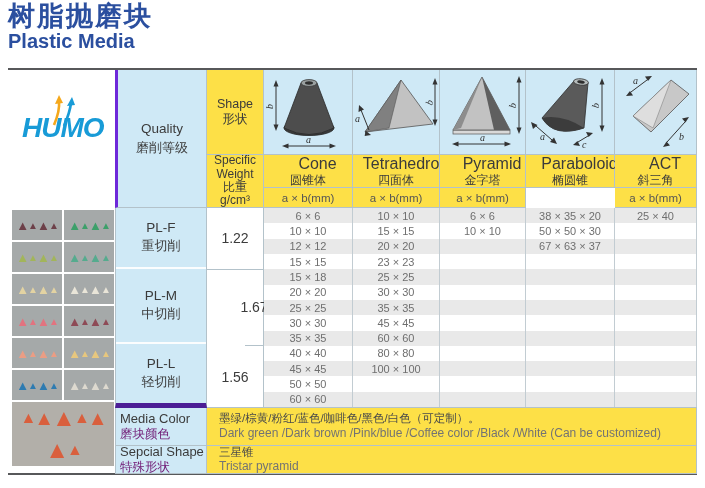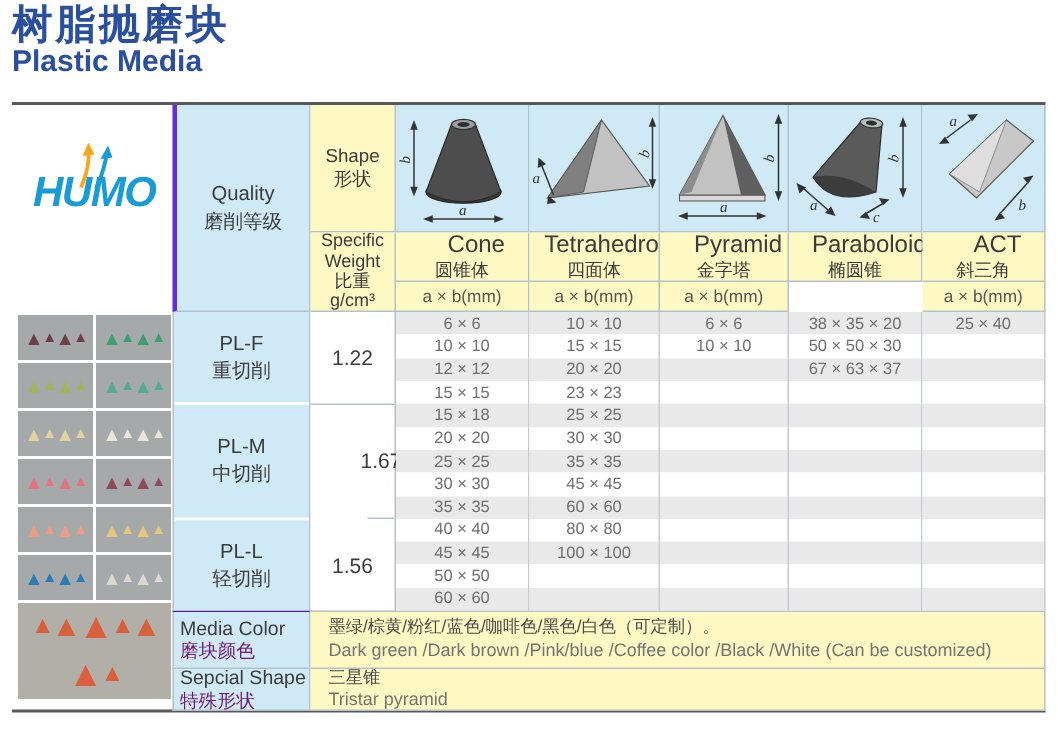--- a/index.html
+++ b/index.html
@@ -20,37 +20,37 @@
   
   .photos{position:absolute;left:12px;top:210px;width:102px;}
   .photo-grid{display:grid;grid-template-columns:50px 50px;gap:2px;}
   .photo{height:30px;background:#a5a9a9;display:flex;align-items:center;justify-content:center;flex-wrap:wrap;overflow:hidden;line-height:11px;letter-spacing:-1px;font-size:12px;}
   .photo-large{margin-top:2px;width:102px;height:64px;background:#b2afa9;display:flex;align-items:center;justify-content:center;flex-wrap:wrap;overflow:hidden;line-height:16px;letter-spacing:-2px;}
 
   
   .tbl{position:absolute;left:115px;top:70px;width:582px;height:404px;display:grid;
        grid-template-columns:92px 57px 89px 87px 86px 89px 82px;
        grid-template-rows:85px 33px 20px 200px 38px 28px;}
-  .cell{box-sizing:border-box;border-right:1px solid #b3c2ca;border-bottom:1px solid #b3c2ca;background:#fef9c3;
+  .cell{box-sizing:border-box;border-right:1px solid #b3c2ca;border-bottom:1px solid #b3c2ca;background:#fde047;
         display:flex;flex-direction:column;align-items:center;justify-content:center;text-align:center;}
   .blue{background:#cfe9f6;}
   .q-cell{grid-column:1;grid-row:1/4;border-left:3px solid #6d28d9;}
   .q-en{font-size:13.5px;color:#3b3b3b;}
   .q-zh{font-size:13px;color:#3b3b3b;margin-top:3px;}
   .shape-lbl{grid-column:2;grid-row:1;font-size:12.5px;color:#3b3b3b;}
   .sw-cell{grid-column:2;grid-row:2/4;font-size:12px;color:#3b3b3b;line-height:1.12;white-space:pre-line;}
   .diag{grid-row:1;padding:0;}
   .name-cell{grid-row:2;line-height:1.2;}
   .name-en{font-size:16px;color:#3b3b3b;margin-left:19px;}
   .name-zh{font-size:12px;color:#3b3b3b;}
   .dims-cell{grid-row:3;font-size:11.5px;color:#555;}
   .c3{grid-column:3}.c4{grid-column:4}.c5{grid-column:5}.c6{grid-column:6}.c7{grid-column:7}
 
   .grade-col{grid-column:1;grid-row:4;display:flex;flex-direction:column;box-sizing:border-box;
-             border-left:1px solid #b3c2ca;border-right:1px solid #b3c2ca;border-bottom:1px solid #4c1d95;}
+             border-left:1px solid #b3c2ca;border-right:1px solid #b3c2ca;border-bottom:5px solid #4c1d95;}
   .grade-cell{background:#cfe9f6;display:flex;flex-direction:column;align-items:center;justify-content:center;border-bottom:2px solid #fbfdfe;}
   .grade-cell:last-child{border-bottom:none;}
   .grade-code{font-size:13.5px;color:#3b3b3b;}
   .grade-zh{font-size:13px;color:#3b3b3b;margin-top:2px;}
   .weight-col{grid-column:2;grid-row:4;display:flex;flex-direction:column;box-sizing:border-box;
               border-right:1px solid #b3c2ca;border-bottom:1px solid #b3c2ca;background:#fff;}
   .weight-cell{display:flex;align-items:center;justify-content:center;font-size:14px;color:#3b3b3b;border-bottom:1px solid #b3c2ca;}
   .weight-cell:last-child{border-bottom:none;}
 
   .size-rows{grid-column:3/8;grid-row:4;display:flex;flex-direction:column;box-sizing:border-box;border-bottom:1px solid #b3c2ca;}

